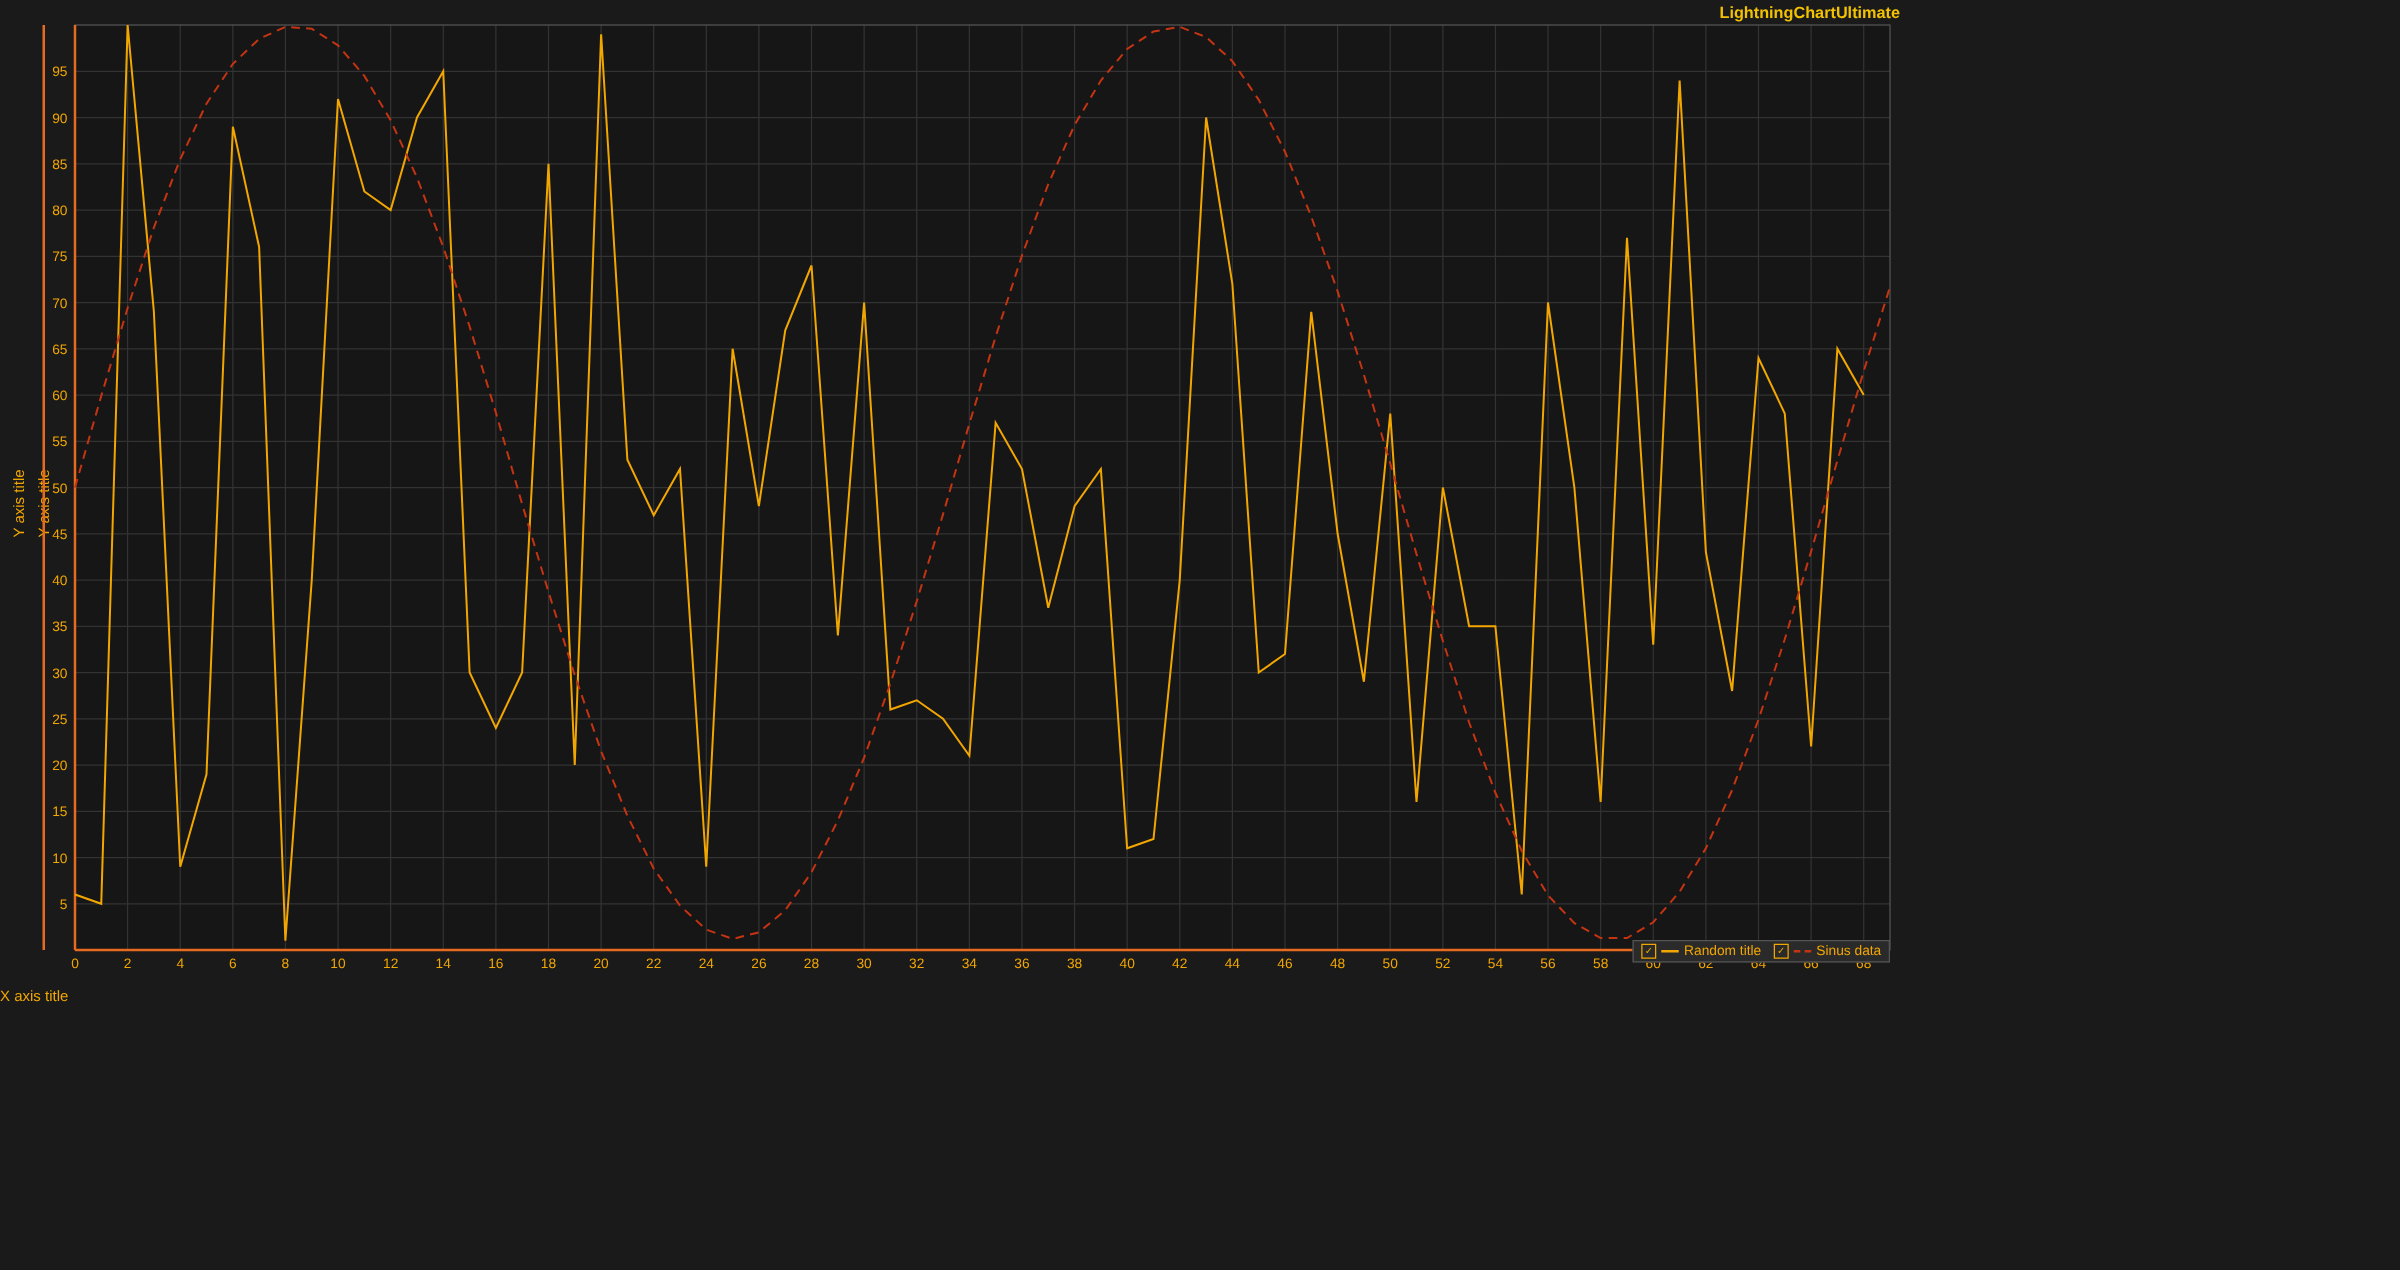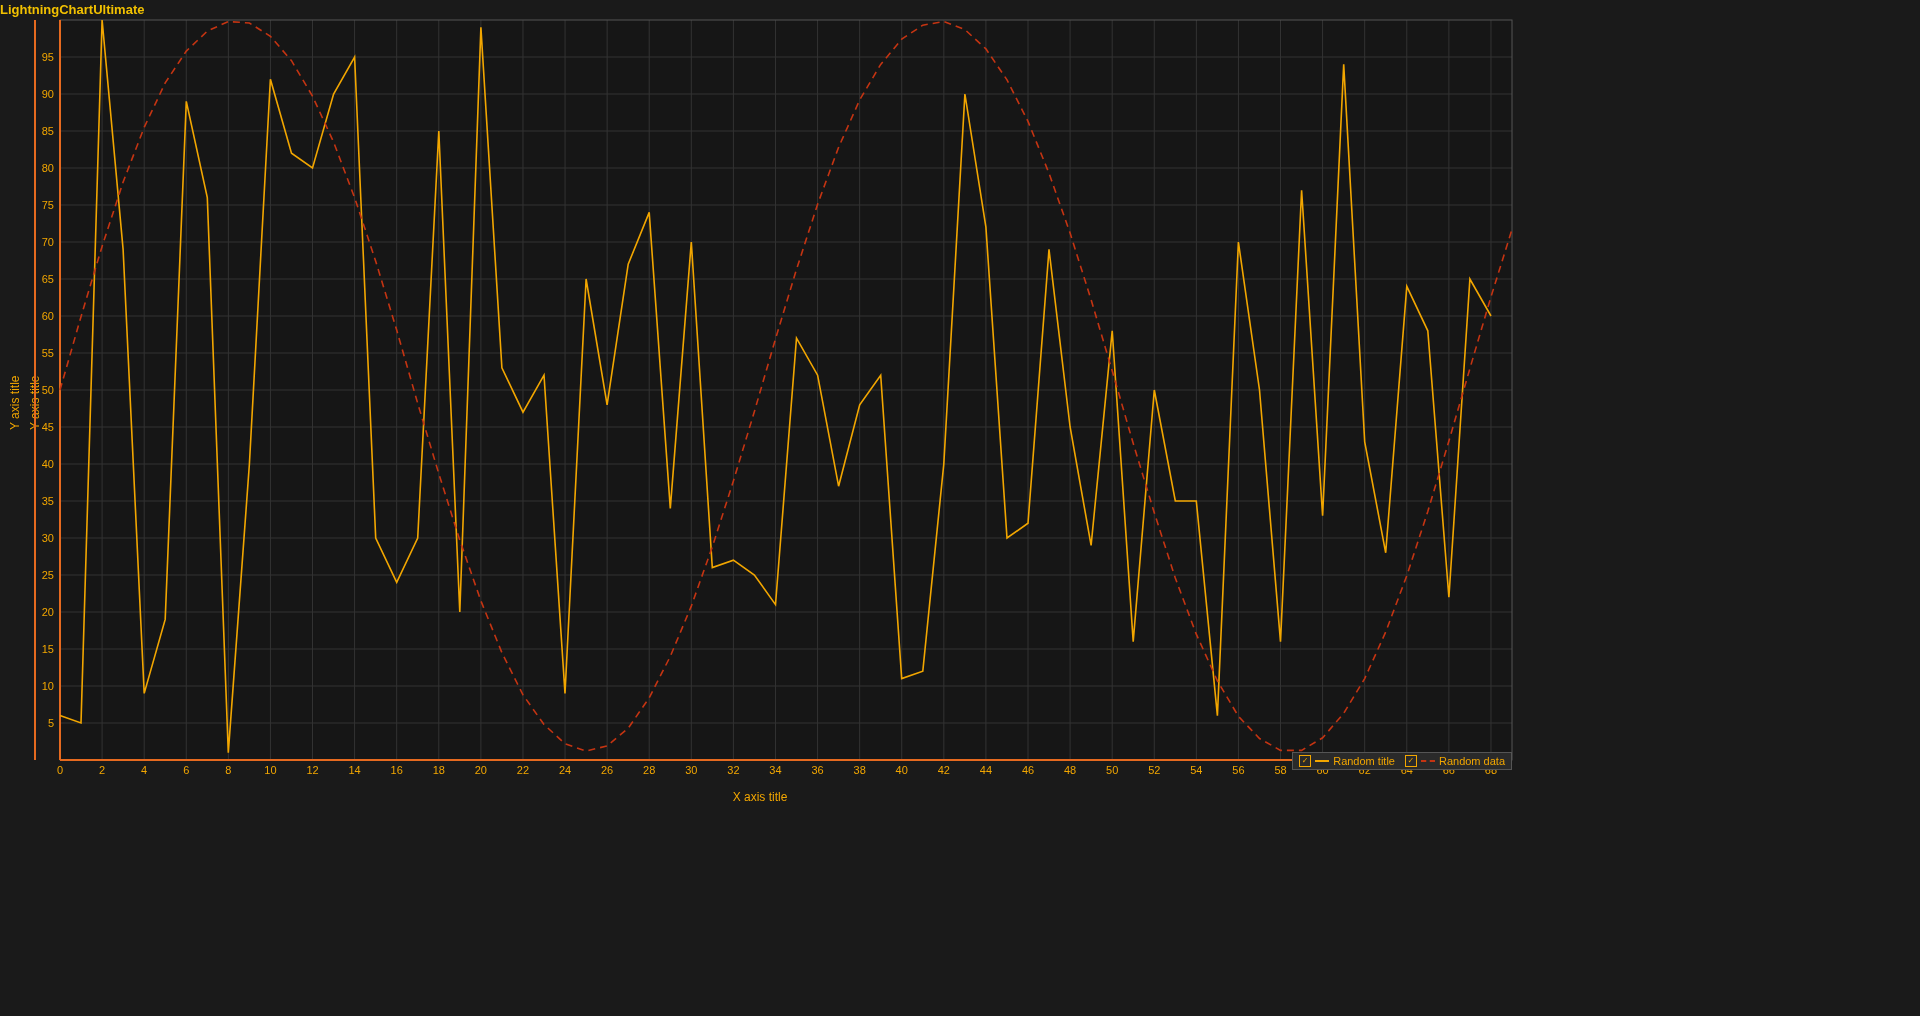--- a/index.html
+++ b/index.html
@@ -14,40 +14,39 @@
   .chart-wrap {
     position: relative;
     width: 1520px;
     height: 806px;
   }
   .chart-title {
     position: absolute;
     top: 2px;
     left: 0;
     right: 0;
-    text-align: left;
+    text-align: right;
     color: #f2c100;
     font-size: 13px;
     font-weight: bold;
   }
   .yaxis-title-outer, .yaxis-title-inner {
     position: absolute;
     color: #f2a600;
     font-size: 12px;
     transform: rotate(-90deg);
     transform-origin: left top;
     white-space: nowrap;
   }
   .yaxis-title-outer { left: 8px; top: 430px; }
   .yaxis-title-inner { left: 28px; top: 430px; }
   .xaxis-title {
     position: absolute;
     left: 0; right: 0;
     bottom: 2px;
-    text-align: center;
     color: #f2a600;
     font-size: 12px;
   }
   svg.plot {
     position: absolute;
     left: 0; top: 0;
     width: 1520px;
     height: 806px;
   }
   .tick-label {
@@ -226,17 +225,17 @@
 
   <div class="legend-box">
     <div class="legend-item">
       <span class="legend-check">✓</span>
       <span class="legend-line"></span>
       <span>Random title</span>
     </div>
     <div class="legend-item">
       <span class="legend-check">✓</span>
       <span class="legend-line dash"></span>
-      <span>Random data</span>
+      <span>Sinus data</span>
     </div>
   </div>
 
 </div>
 
 </body></html>

